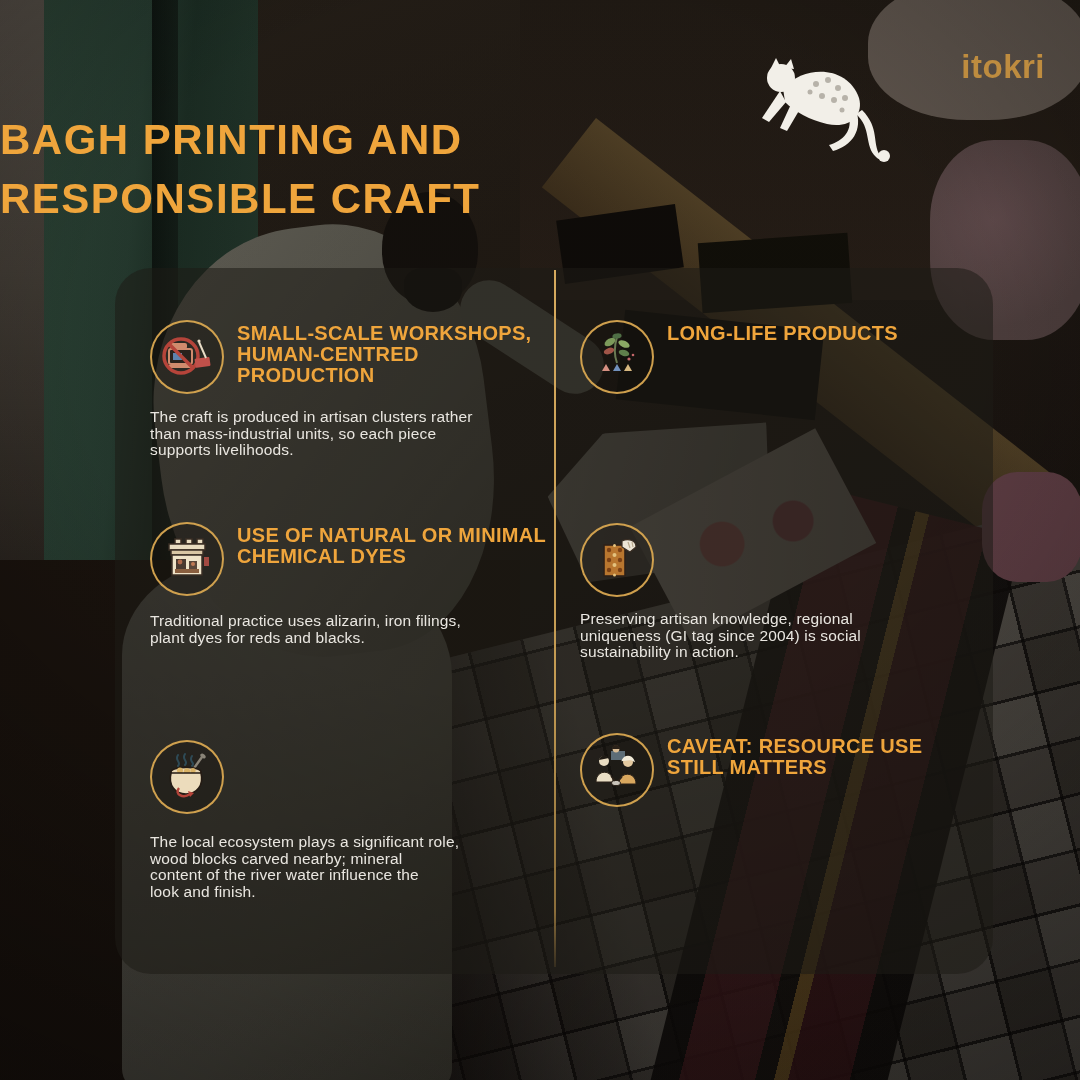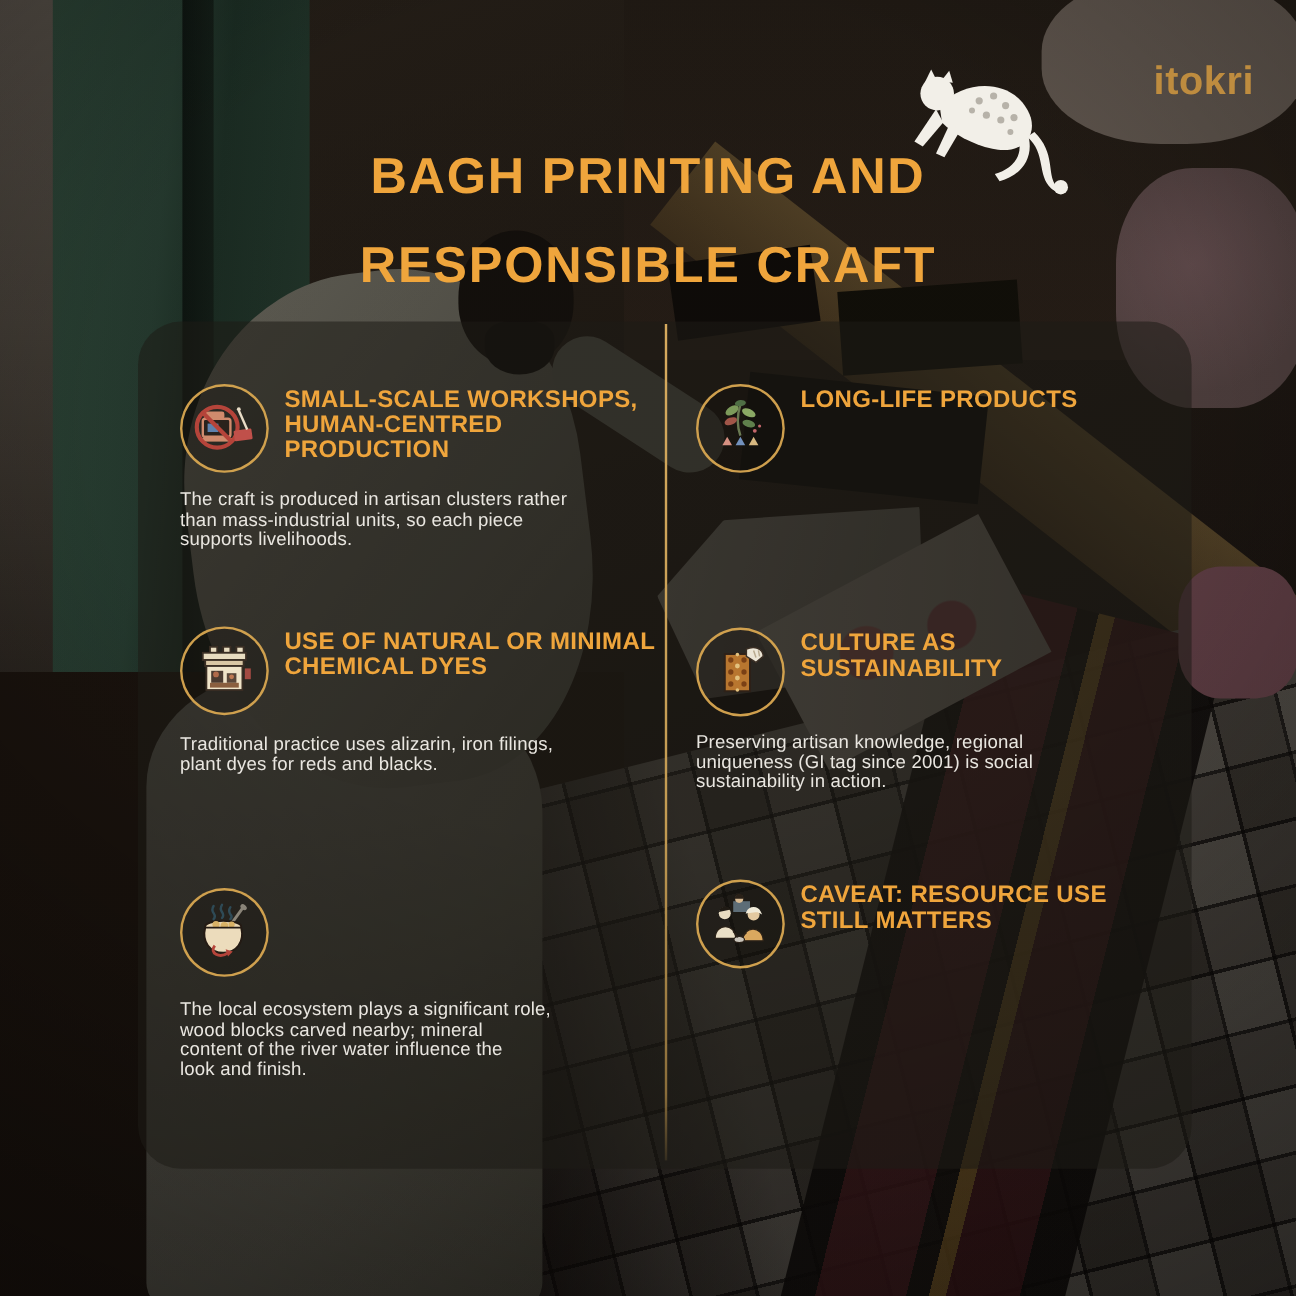--- a/index.html
+++ b/index.html
@@ -70,22 +70,22 @@
       radial-gradient(120% 95% at 48% 32%,rgba(0,0,0,0) 34%,rgba(0,0,0,0.34) 72%,rgba(0,0,0,0.55) 100%);}
   
   .panel{position:absolute;left:115px;top:268px;width:878px;height:706px;z-index:2;
     background:rgba(30,27,22,0.55);border-radius:36px;}
   .divider{position:absolute;left:554px;top:270px;width:2px;height:697px;z-index:3;
     background:linear-gradient(180deg,#d6aa5e 0%,#c29a52 60%,#8a6d3a 92%,rgba(138,109,58,0.2) 100%);}
   
   .logo{position:absolute;top:48px;right:35px;z-index:4;
     font-size:33px;font-weight:bold;color:#be8c3f;letter-spacing:0.5px;}
   .tiger{position:absolute;left:750px;top:56px;width:148px;height:112px;z-index:4;}
-  .title{position:absolute;left:0;right:0;top:82px;z-index:5;text-align:center;
-    font-size:42px;line-height:74px;font-weight:bold;letter-spacing:1.5px;
+  .title{position:absolute;left:0;right:0;top:82px;z-index:5;text-align:left;
+    font-size:42px;line-height:59px;font-weight:bold;letter-spacing:1.5px;
     color:#efa53c;white-space:pre-line;}
   
   .card{position:absolute;width:402px;z-index:6;}
   .c1{left:150px;top:320px;}  .c2{left:580px;top:320px;}
   .c3{left:150px;top:522px;}  .c4{left:580px;top:523px;}
   .c5{left:150px;top:740px;}  .c6{left:580px;top:733px;}
   .card-head{display:flex;align-items:flex-start;gap:13px;}
   .icon-ring{flex:0 0 auto;width:74px;height:74px;border-radius:50%;
     border:2px solid rgba(217,168,81,0.95);box-sizing:border-box;
     background:rgba(18,14,10,0.30);
@@ -245,25 +245,23 @@
             <circle cx="25.5" cy="23" r="2"></circle>
               <circle cx="25.5" cy="33" r="2"></circle>
             <circle cx="25.5" cy="13.5" r="1.5"></circle>
               <circle cx="25.5" cy="43" r="1.5"></circle>
           </g>
           <path d="M33 9 C 39 6, 47 8, 47 15 L 41 20 L 33 15 Z" fill="#ece5d6" stroke="#3a2e24" stroke-width="1.2"></path>
           <line x1="39" y1="10" x2="41" y2="16" stroke="#b8a98e" stroke-width="1.2"></line>
           <line x1="43" y1="10" x2="44" y2="15" stroke="#b8a98e" stroke-width="1.2"></line>
         </svg>
       </div>
-      <h2 class="card-title">CULTURE AS
-SUSTAINABILITY</h2>
     </div>
     <p class="card-body">Preserving artisan knowledge, regional
-uniqueness (GI tag since 2001) is social
+uniqueness (GI tag since 2004) is social
 sustainability in action.</p>
   </section>
 
   <section class="card c5">
     <div class="card-head">
       <div class="icon-ring">
         <svg width="56" height="56" viewBox="0 0 56 56">
           <path d="M19 6 q-2 3 0 6 q2 3 0 5" fill="none" stroke="#2e4a56" stroke-width="2" stroke-linecap="round"></path>
           <path d="M26 5 q-2 3 0 6 q2 3 0 5" fill="none" stroke="#2e4a56" stroke-width="2" stroke-linecap="round"></path>
           <path d="M33 7 q-2 3 0 6 q2 2 0 4" fill="none" stroke="#2e4a56" stroke-width="2" stroke-linecap="round"></path>

